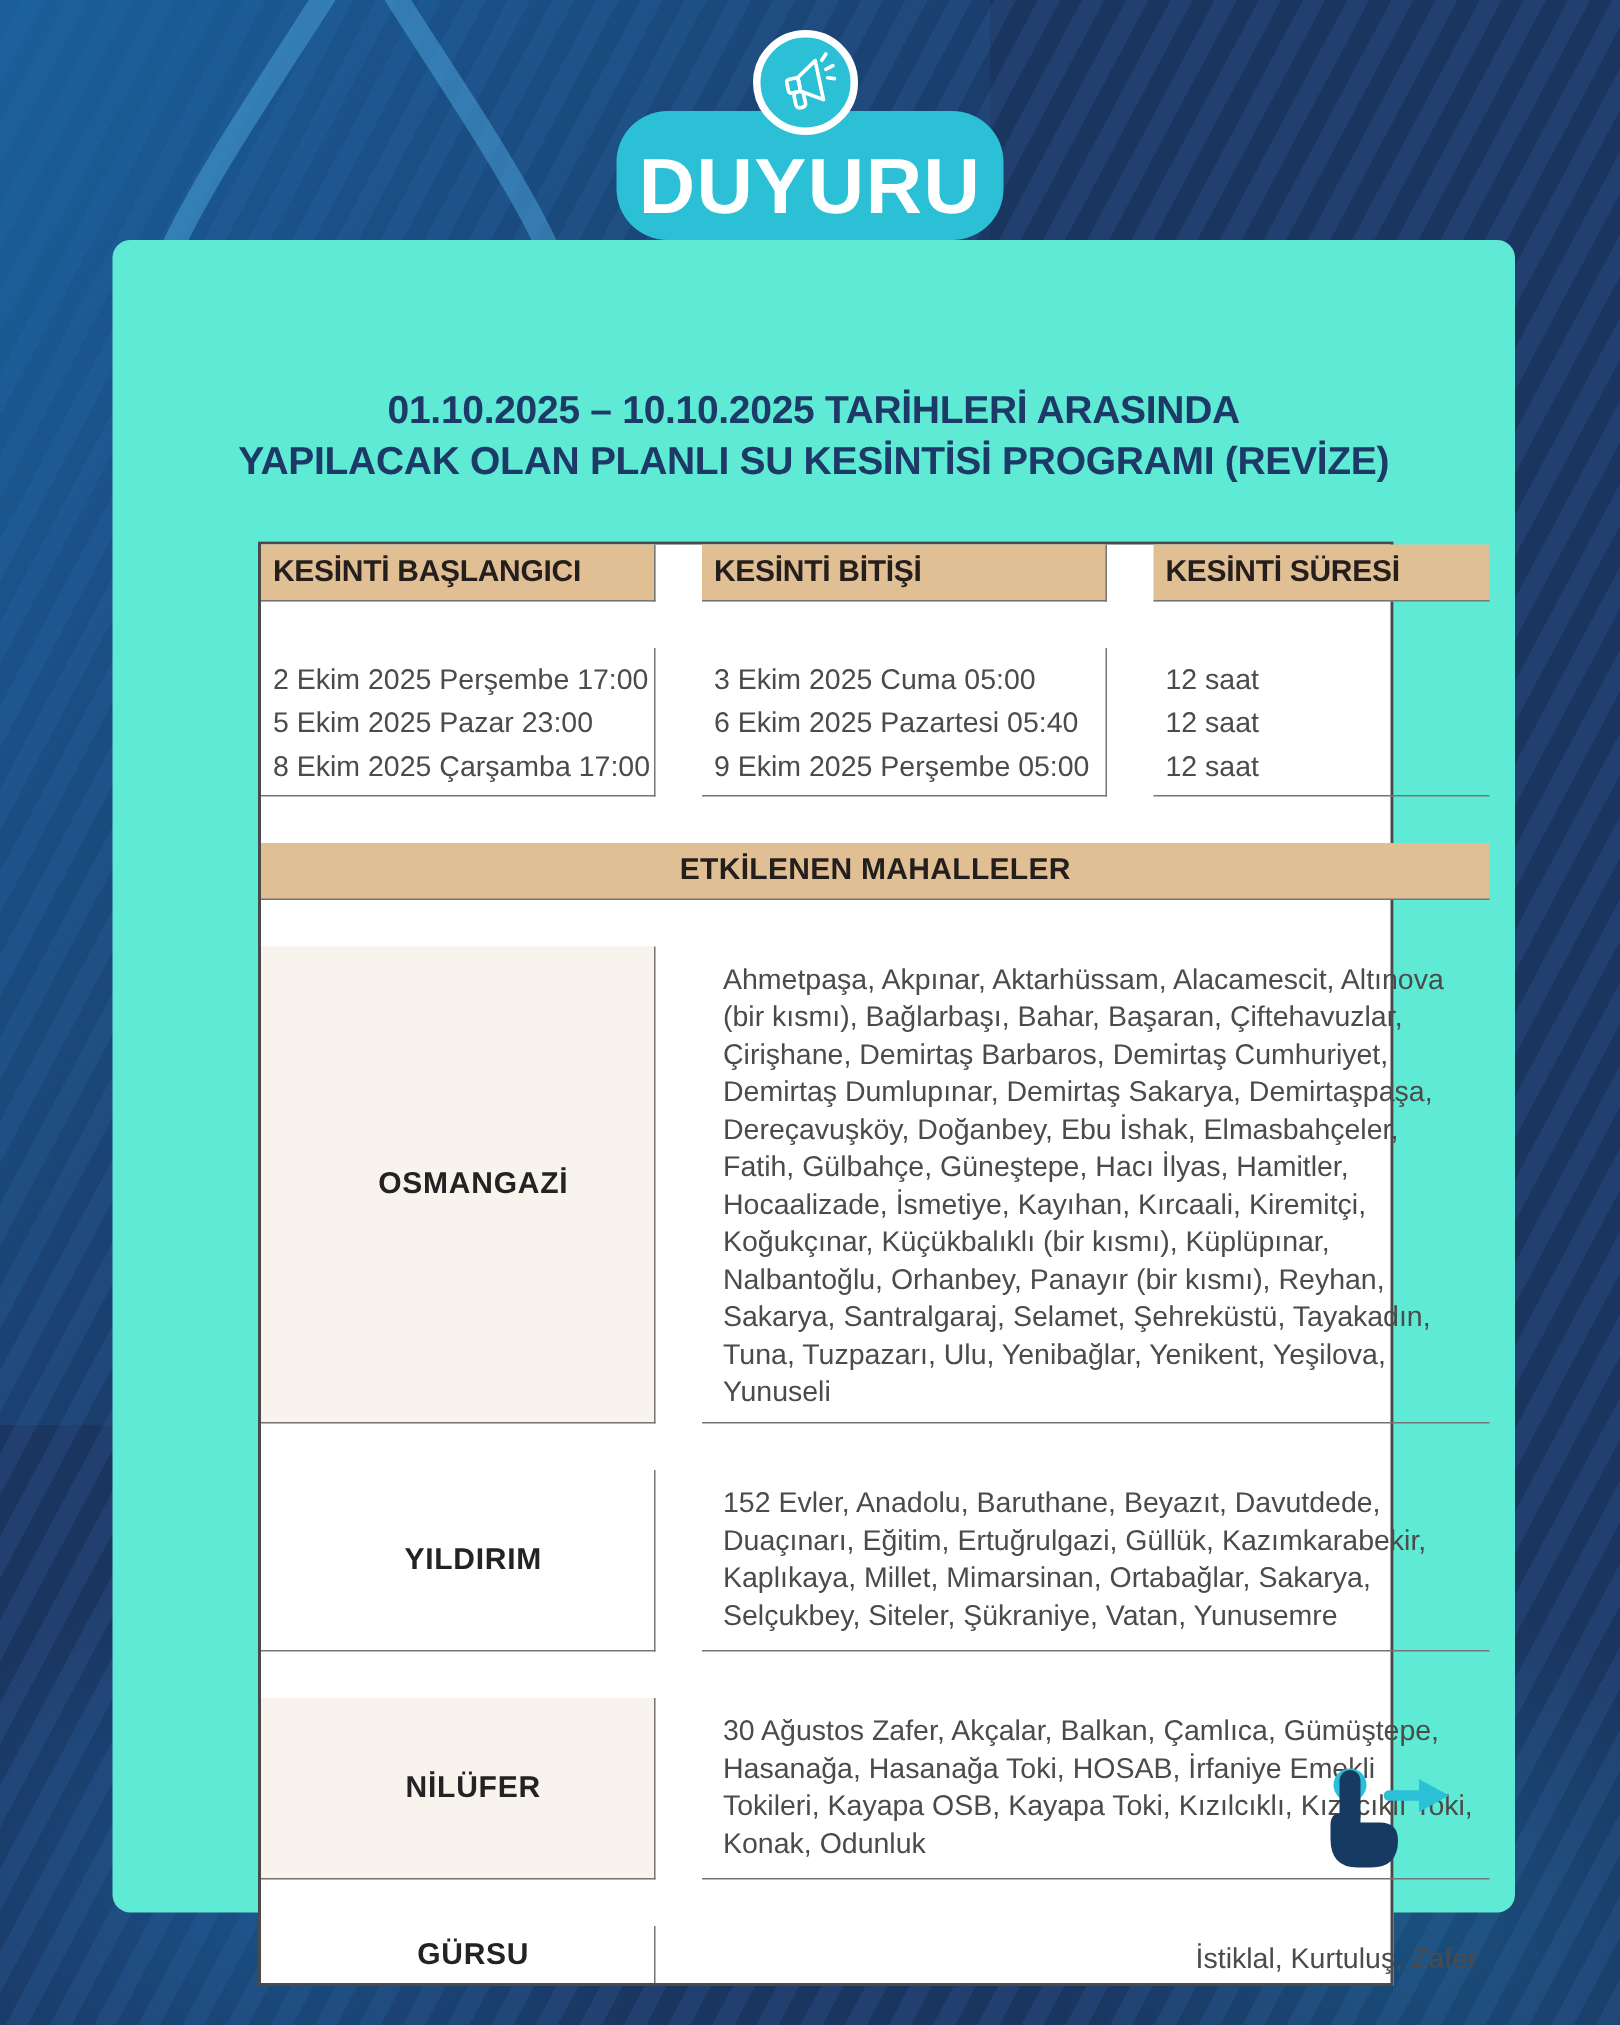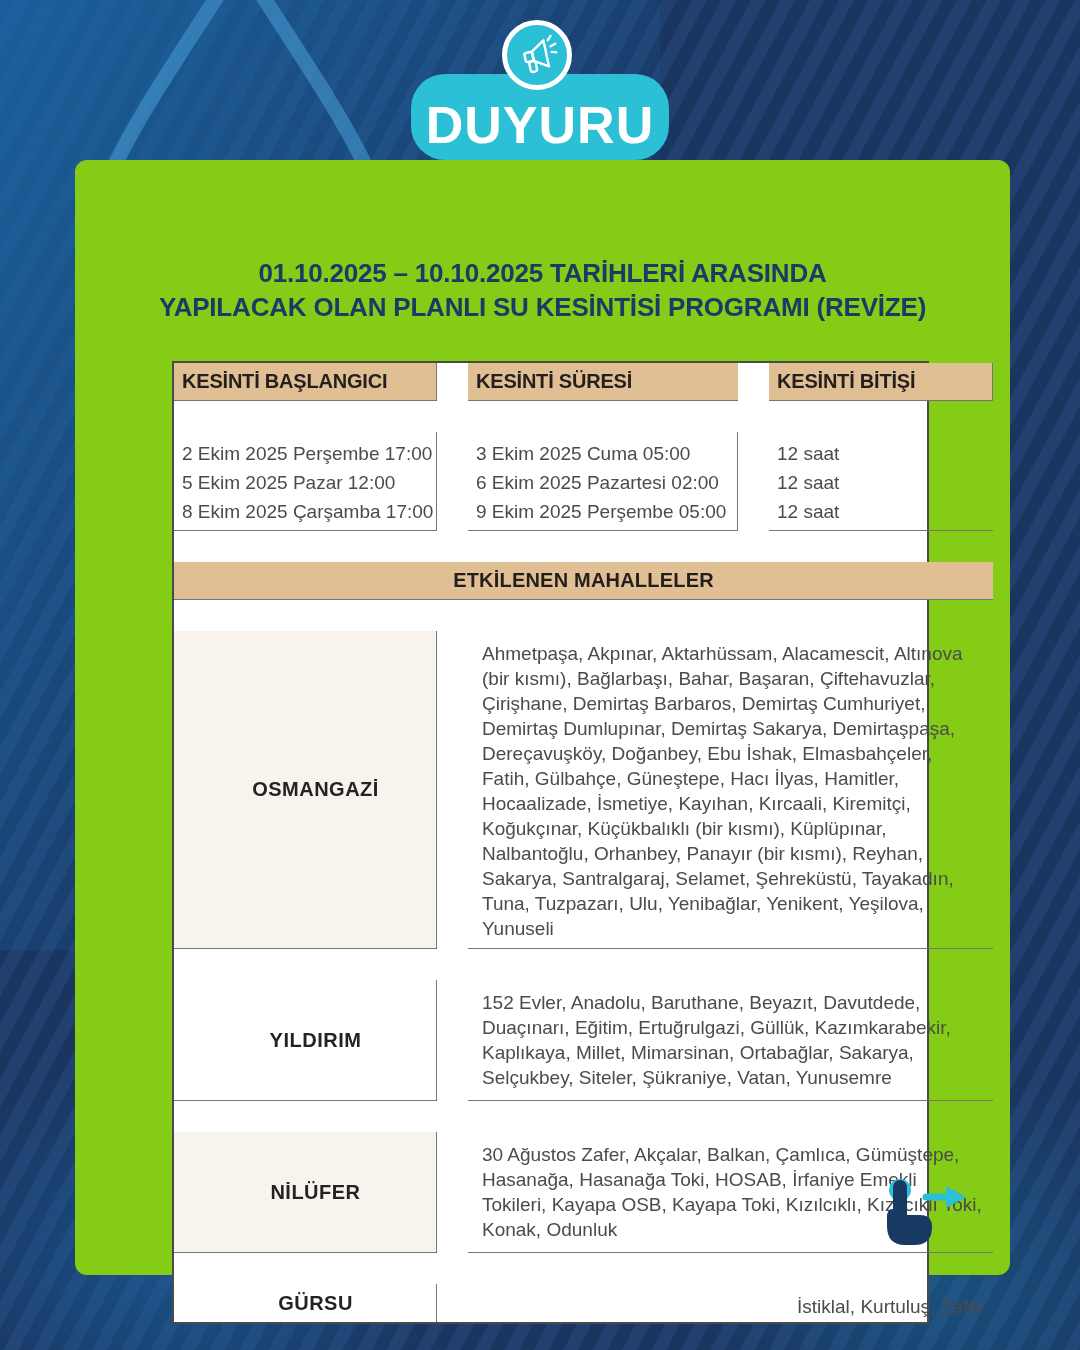--- a/index.html
+++ b/index.html
@@ -15,21 +15,21 @@
     pointer-events:none; }
   .wash2 { position:absolute; left:-80px; bottom:-120px; width:520px; height:420px;
     background:radial-gradient(closest-side, rgba(26,106,170,.55), rgba(26,106,170,0));
     pointer-events:none; }
   .wash3 { position:absolute; right:-100px; bottom:-140px; width:480px; height:420px;
     background:radial-gradient(closest-side, rgba(26,120,170,.40), rgba(26,120,170,0));
     pointer-events:none; }
   .drops { position:absolute; left:-70px; top:-80px; pointer-events:none; }
 
   .card { position:absolute; left:75px; top:160px; width:935px; height:1115px;
-    background:#84cc16; border-radius:12px; }
+    background:#5eead4; border-radius:12px; }
 
   .banner { position:absolute; left:540px; top:74px; transform:translateX(-50%);
     width:258px; height:86px; background:#2bc0d6; border-radius:34px;
     display:flex; align-items:center; justify-content:center; padding-top:16px; z-index:2; }
   .banner span { color:#ffffff; font-weight:bold; font-size:52px; letter-spacing:1px; }
   .badge { position:absolute; left:537px; top:20px; transform:translateX(-50%);
     width:70px; height:70px; border-radius:50%; background:#2bc0d6;
     border:5px solid #ffffff; z-index:3; display:flex; align-items:center; justify-content:center; }
 
   .title { position:absolute; left:0; top:96px; width:100%; text-align:center;
@@ -72,31 +72,31 @@
 <div class="card">
 
   <div class="title">
     <div>01.10.2025 – 10.10.2025 TARİHLERİ ARASINDA</div>
     <div>YAPILACAK OLAN PLANLI SU KESİNTİSİ PROGRAMI (REVİZE)</div>
   </div>
 
   <div class="tbl">
 
     <div class="cell hd">KESİNTİ BAŞLANGICI</div>
+    <div class="cell hd">KESİNTİ BİTİŞİ</div>
     <div class="cell hd lastcol">KESİNTİ SÜRESİ</div>
-    <div class="cell hd">KESİNTİ BİTİŞİ</div>
 
     <div class="cell bd">
       <div>2 Ekim 2025 Perşembe 17:00</div>
-      <div>5 Ekim 2025 Pazar 12:00</div>
+      <div>5 Ekim 2025 Pazar 23:00</div>
       <div>8 Ekim 2025 Çarşamba 17:00</div>
     </div>
     <div class="cell bd">
       <div>3 Ekim 2025 Cuma 05:00</div>
-      <div>6 Ekim 2025 Pazartesi 02:00</div>
+      <div>6 Ekim 2025 Pazartesi 05:40</div>
       <div>9 Ekim 2025 Perşembe 05:00</div>
     </div>
     <div class="cell bd lastcol">
       <div>12 saat</div>
       <div>12 saat</div>
       <div>12 saat</div>
     </div>
 
     <div class="cell mh lastcol">ETKİLENEN MAHALLELER</div>
 

